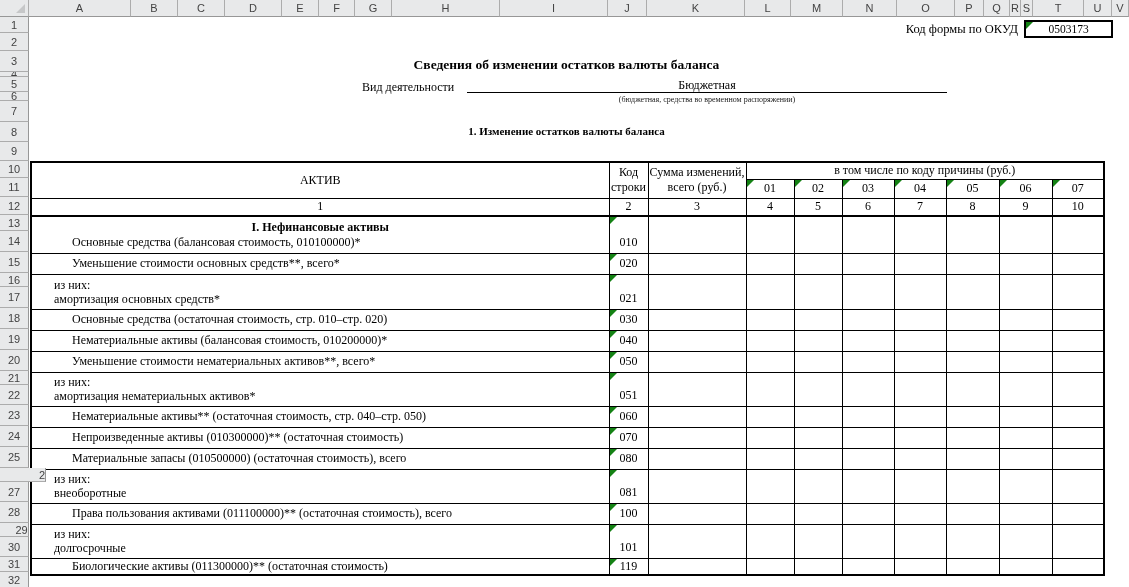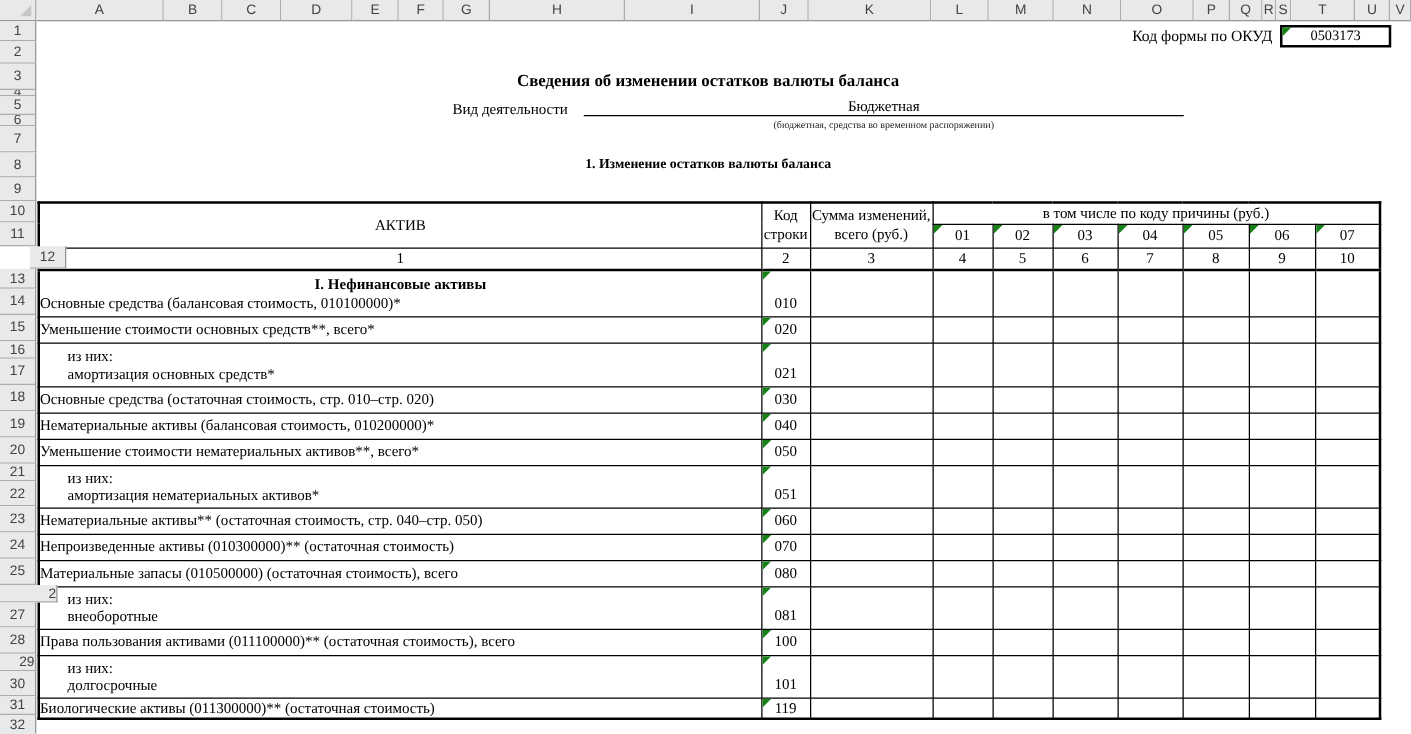--- a/index.html
+++ b/index.html
@@ -30,21 +30,21 @@
   
   table.form{position:absolute;left:30px;top:161px;width:1073px;border-collapse:collapse;
              table-layout:fixed;font-size:12px;z-index:2;}
   table.form{border:2px solid #000;}
   table.form td{border:1px solid #000;padding:0;overflow:hidden;vertical-align:middle;}
   td.bL{border-left:2px solid #000;}
   tr.h3 td{border-bottom:2px solid #000;text-align:center;}
   .hc{text-align:center;}
   td.lbl{padding:0 2px;}
   .sec-line{font-weight:bold;text-align:center;line-height:15px;}
-  .item-line{line-height:15px;}
+  .item-line{line-height:15px;padding-left:40px;}
   .sub-line{padding-left:22px;line-height:14px;}
   td.code{text-align:center;position:relative;}
   tr.pair td.code{vertical-align:bottom;padding-bottom:3px;}
   td.cell{background:#fff;}
   
   .tri{position:absolute;top:0;left:0;width:0;height:0;display:block;
        border-top:7px solid #148214;border-right:7px solid transparent;}
   .reltd{position:relative;}
 </style>
 </head>
@@ -82,21 +82,21 @@
       <div class="r" style="height: 18px;">2</div>
       <div class="r" style="height: 21px;">3</div>
       <div class="r" style="height: 5px;">4</div>
       <div class="r" style="height: 15px;">5</div>
       <div class="r" style="height: 9px;">6</div>
       <div class="r" style="height: 21px;">7</div>
       <div class="r" style="height: 20px;">8</div>
       <div class="r" style="height: 19px;">9</div>
       <div class="r" style="height: 17px;">10</div>
       <div class="r" style="height: 19px;">11</div>
-      <div class="r" style="height: 18px; margin-left: 24px;">12</div>
+      <div class="r" style="height: 18px;">12</div>
       <div class="r" style="height: 16px;">13</div>
       <div class="r" style="height: 21px;">14</div>
       <div class="r" style="height: 21px;">15</div>
       <div class="r" style="height: 14px;">16</div>
       <div class="r" style="height: 21px;">17</div>
       <div class="r" style="height: 21px;">18</div>
       <div class="r" style="height: 21px;">19</div>
       <div class="r" style="height: 21px;">20</div>
       <div class="r" style="height: 14px;">21</div>
       <div class="r" style="height: 20px;">22</div>

